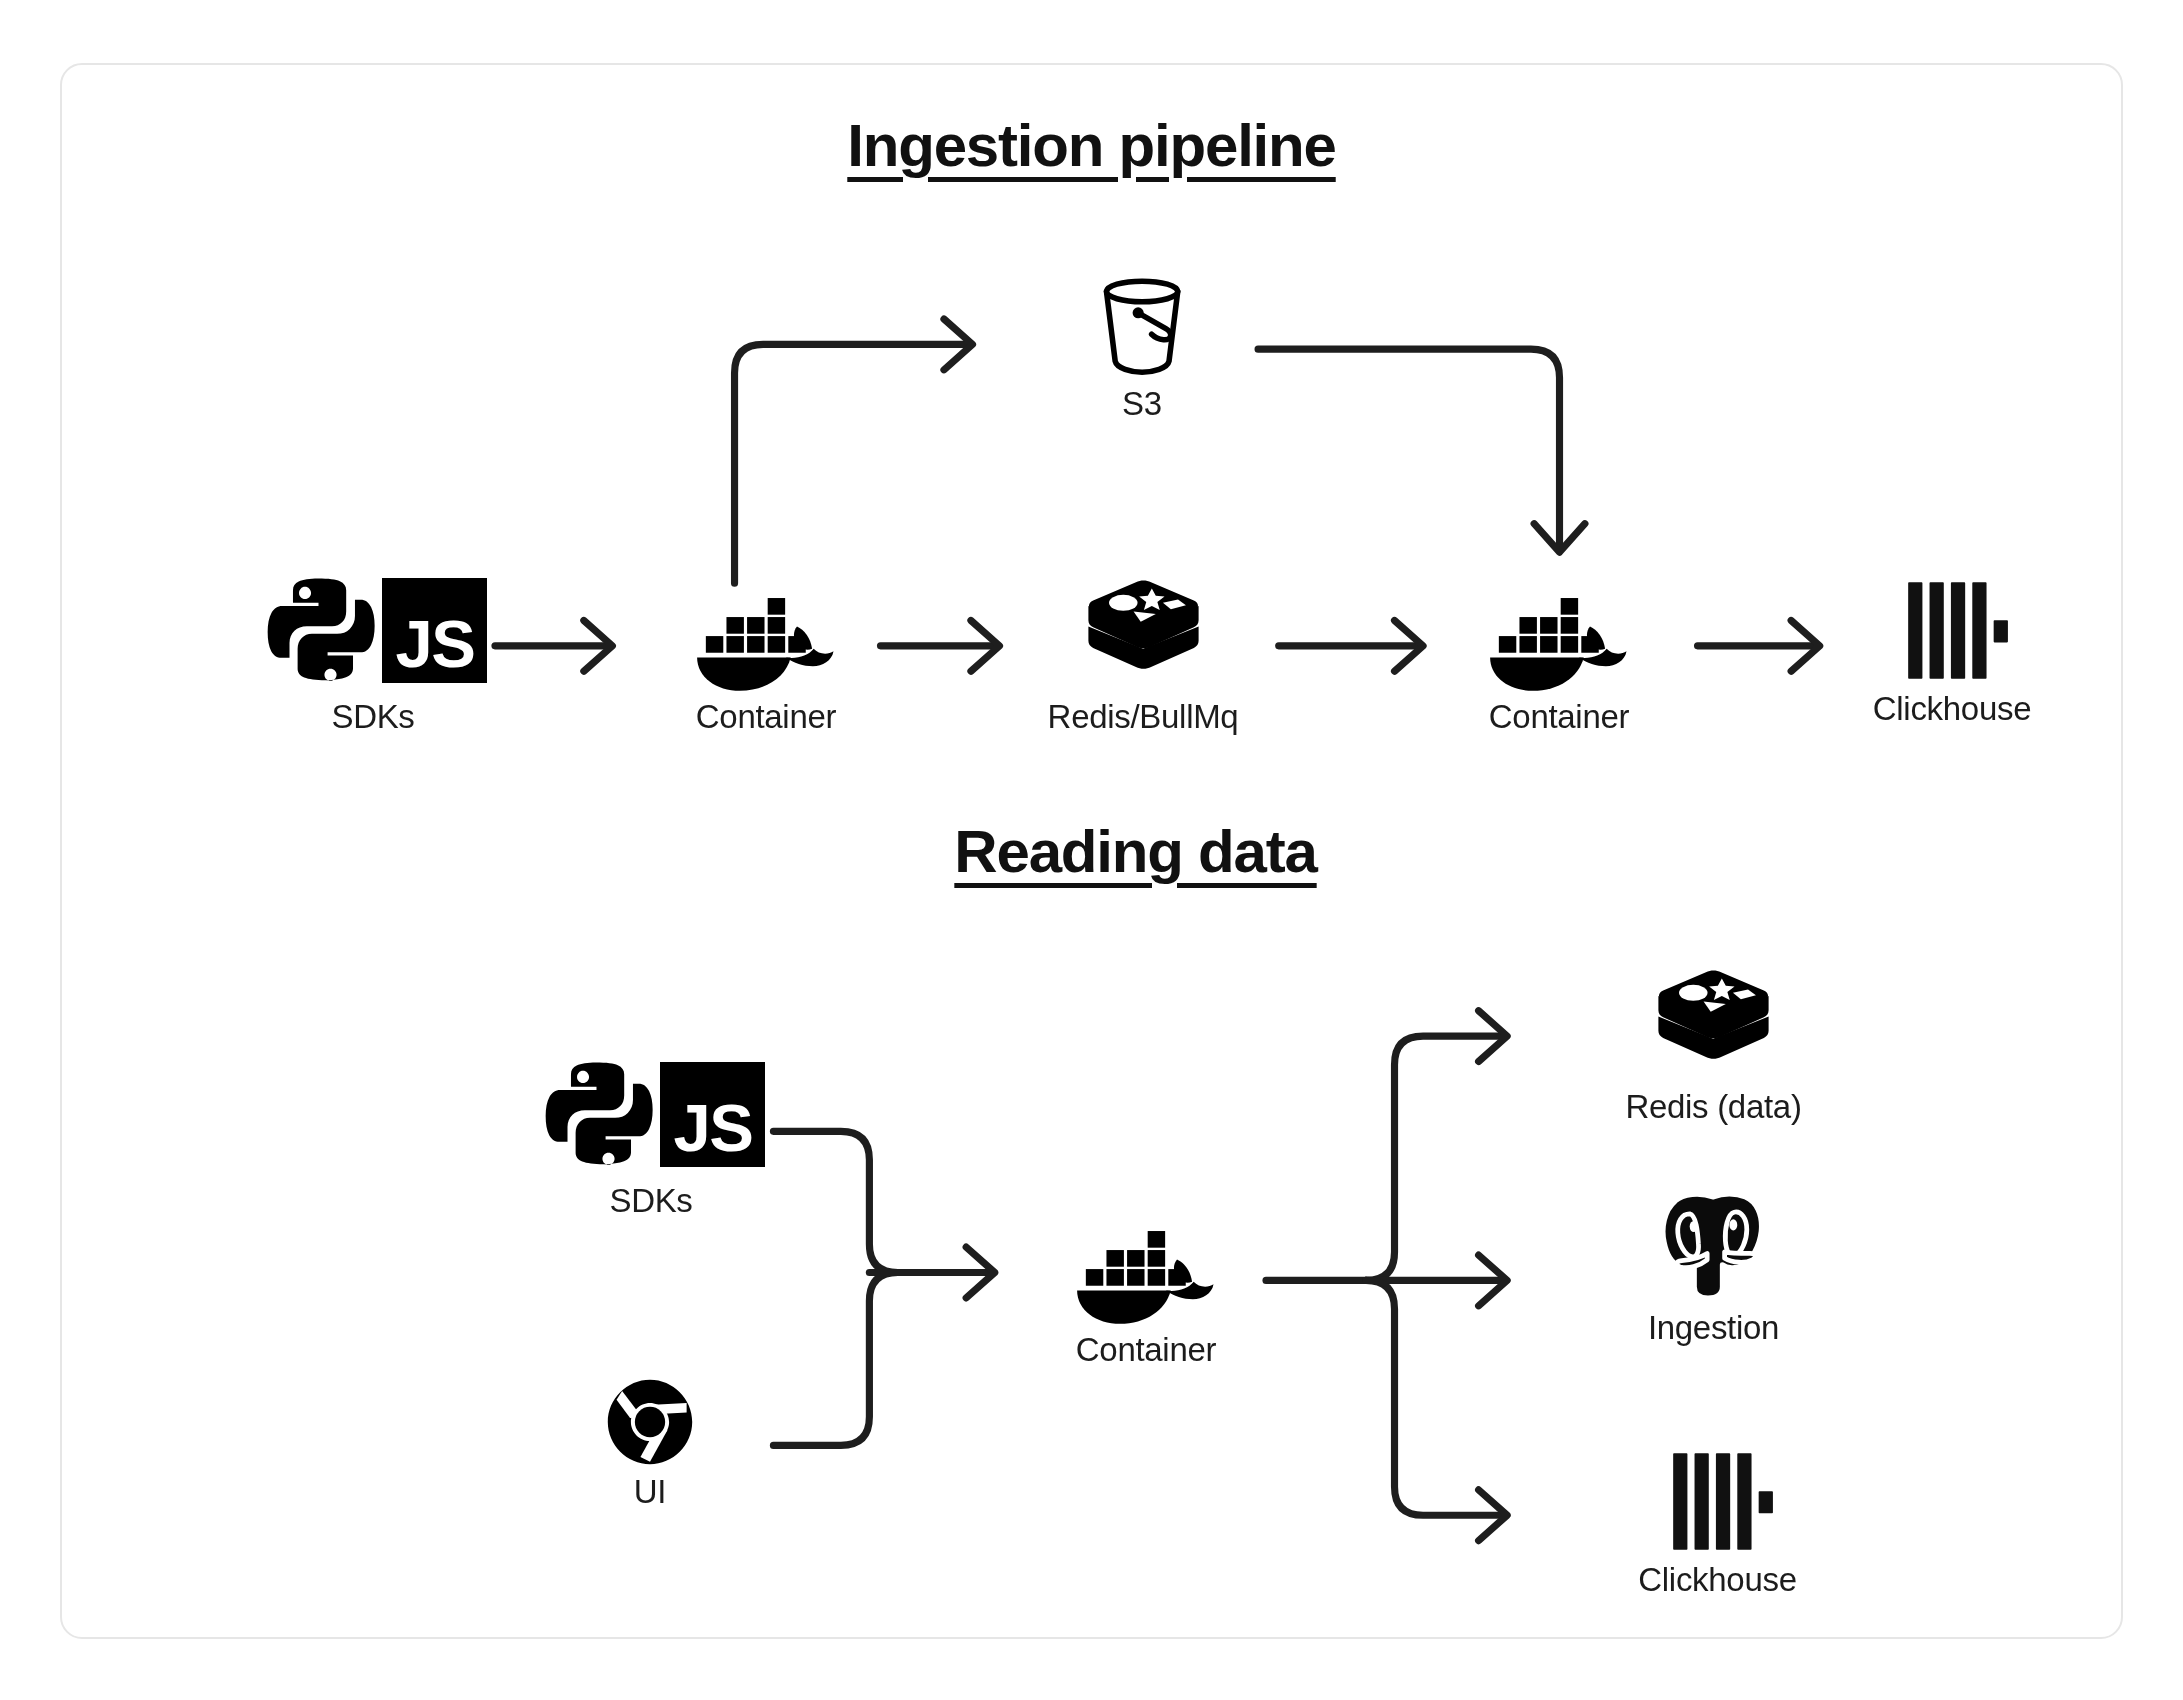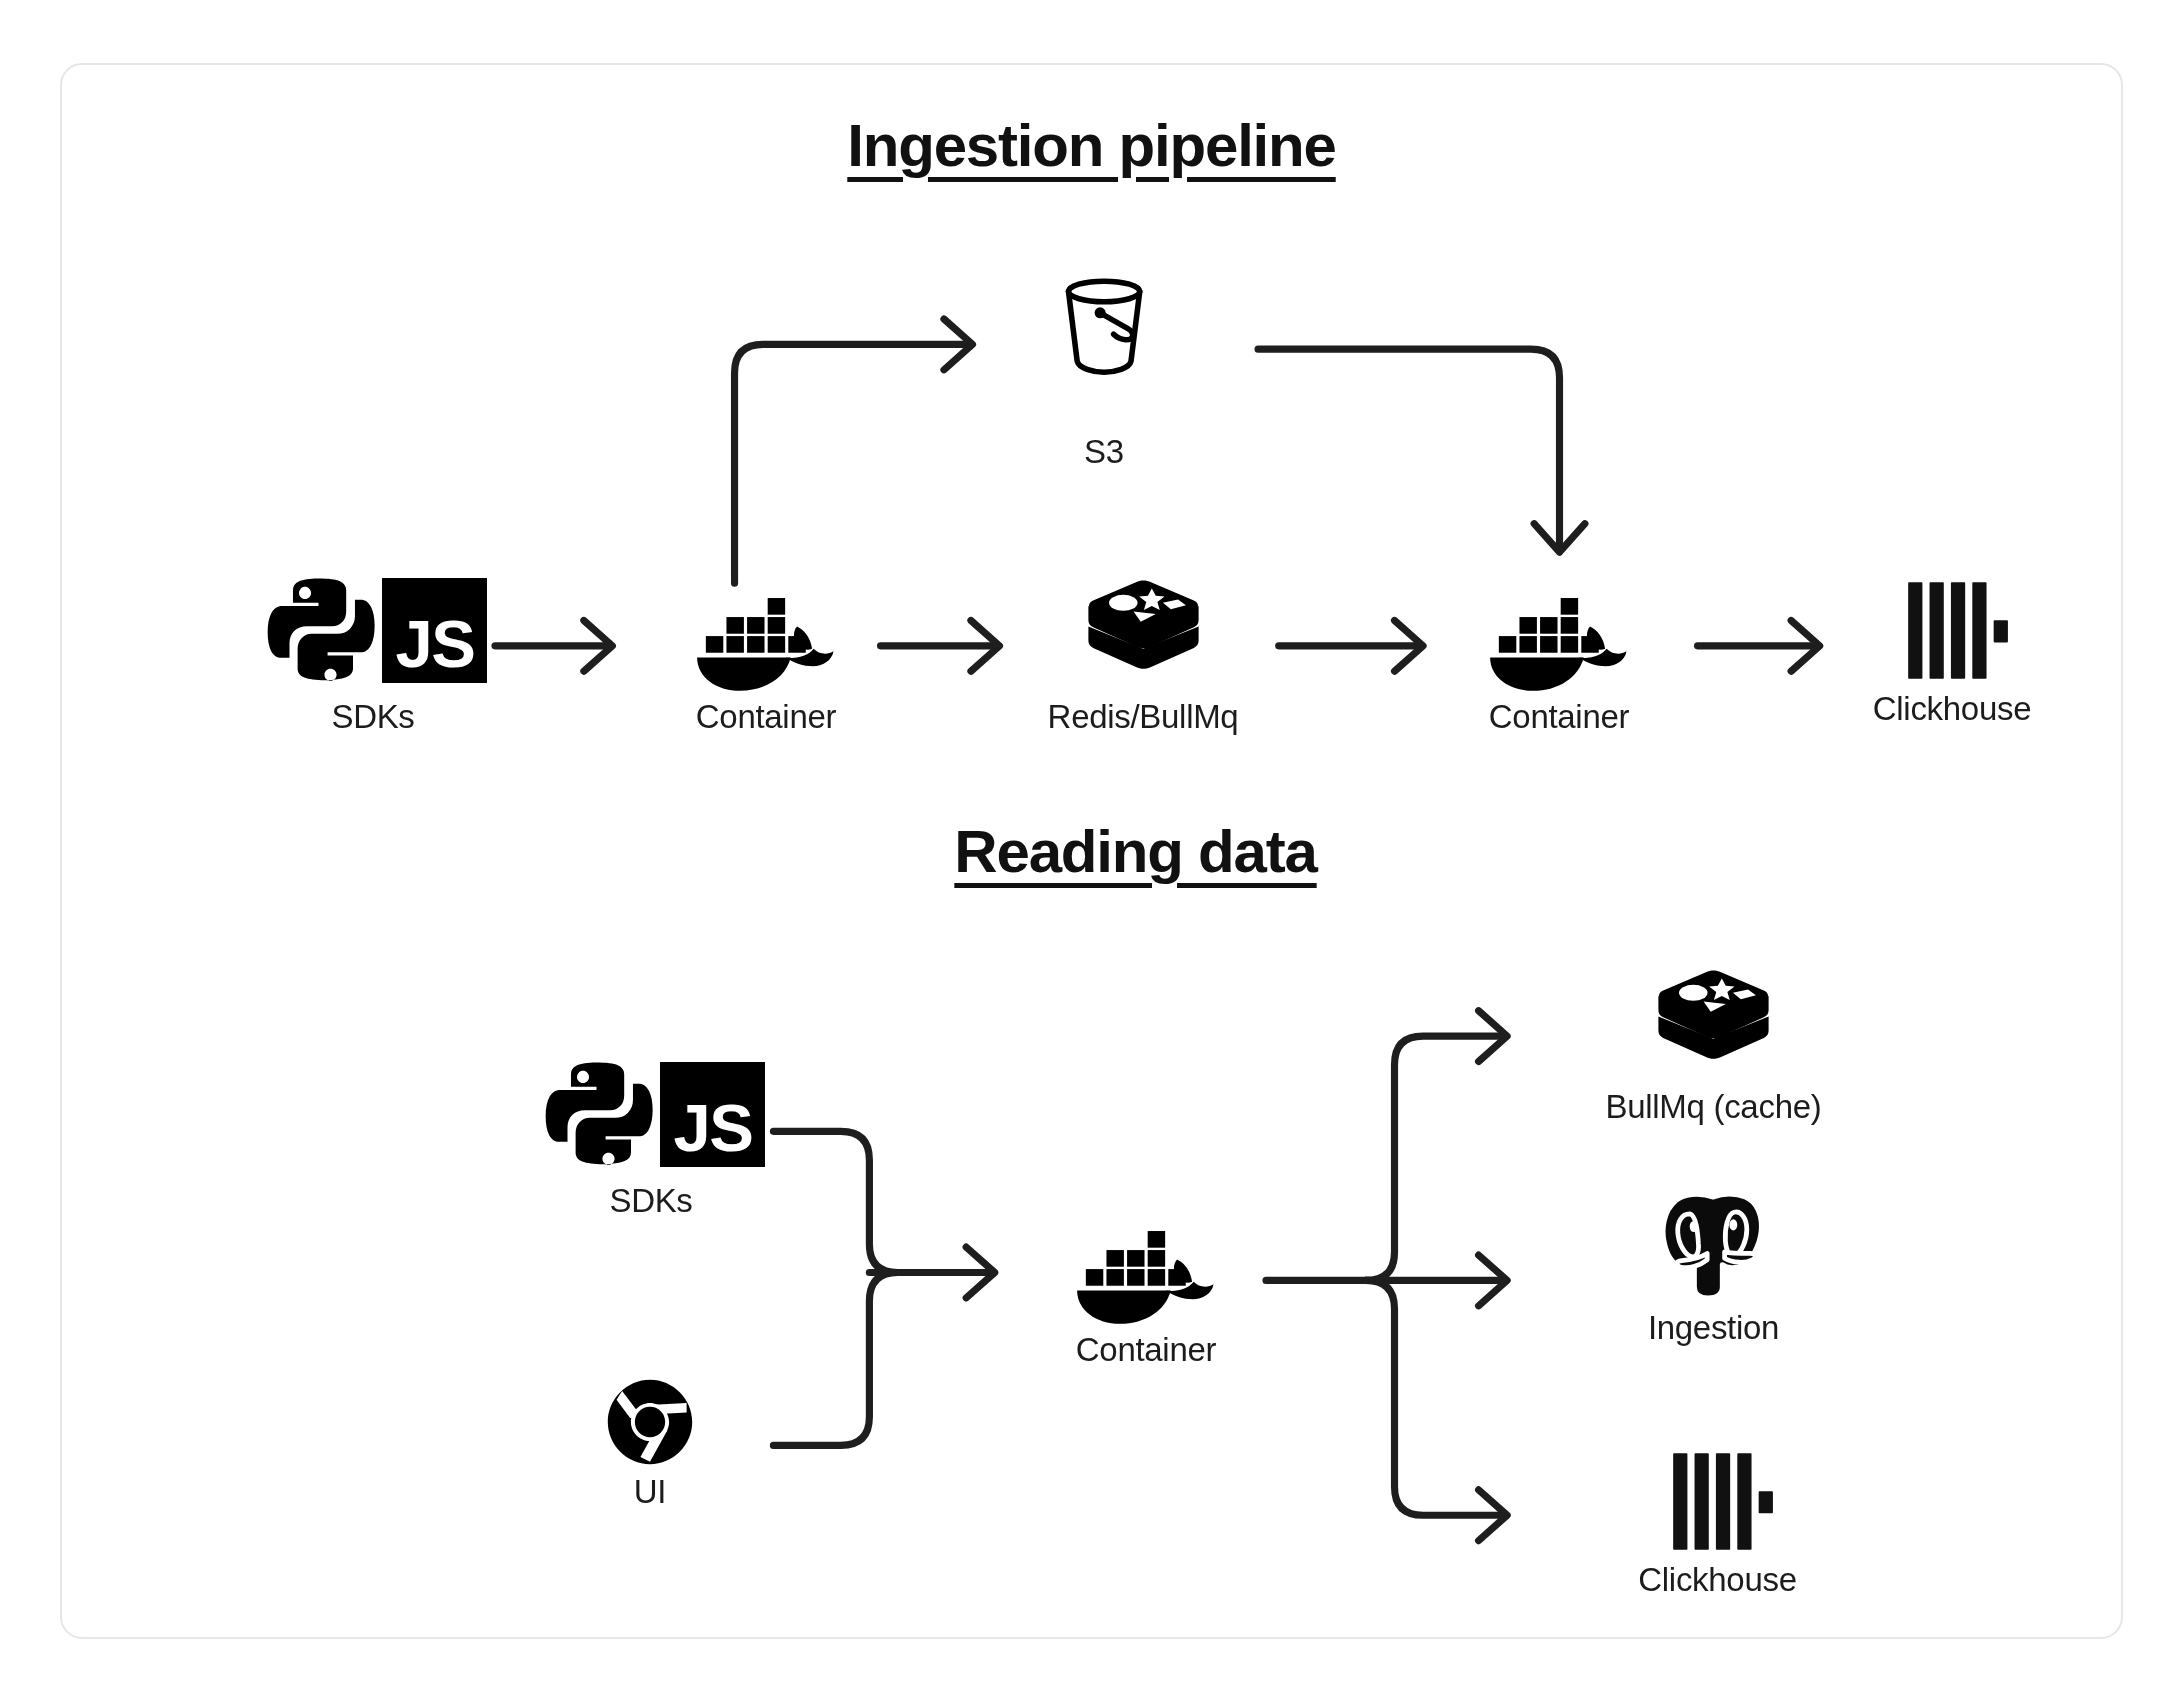--- a/index.html
+++ b/index.html
@@ -215,21 +215,21 @@
           <rect x="89" y="24" width="22" height="21"></rect>
           <path d="M0 99 C0 124 24 141 54 141 C86 141 112 124 118 99 Z"></path>
           <path d="M112 99 C126 101 140 97 147 88 C153 95 165 96 172 91 C170 103 158 110 146 110 C134 110 122 106 112 99 Z"></path>
           <path d="M126 60 C135 64 143 74 145 88 C138 91 129 88 125 81 C121 74 121 66 126 60 Z"></path>
         </g>
       </svg>
     </div>
     <div class="node-label">Container</div>
   </div>
 
-  <div class="node" style="left:993px; top:274px; width:222px;gap:48px;">
+  <div class="node" style="left:1031px; top:274px; width:222px;">
     <div class="node-icon">
       <svg width="99" height="103" viewBox="0 0 125 130">
         <g fill="none" stroke="#000000" stroke-width="7" stroke-linecap="round" stroke-linejoin="round">
           <ellipse cx="62" cy="22" rx="45" ry="13"></ellipse>
           <path d="M17 22 L 28 110 C 30 119 48 124 62 124 C 76 124 94 119 96 110 L 107 22"></path>
           <path d="M57 49 L 92 69 C 101 74 100 84 89 83 C 80 82 74 76 74 76"></path>
           <circle cx="57" cy="49" r="7" fill="#000000" stroke="none"></circle>
         </g>
       </svg>
     </div>
@@ -352,21 +352,21 @@
           <path d="M63 4 C 69 1 76 1 82 4 L 136 27 C 143 30 143 37 136 40 L 82 63 C 76 66 69 66 63 63 L 9 40 C 2 37 2 30 9 27 Z"></path>
         </g>
         <g fill="#ffffff">
           <ellipse cx="47" cy="30" rx="18" ry="10"></ellipse>
           <path d="M83 12 L 88 21 L 99 22 L 90 29 L 93 39 L 83 34 L 73 39 L 76 29 L 67 22 L 78 21 Z"></path>
           <path d="M97 30 L 116 26 L 126 33 L 107 38 Z"></path>
           <path d="M60 41 L 88 44 L 69 54 Z"></path>
         </g>
       </svg>
     </div>
-    <div class="node-label">BullMq (cache)</div>
+    <div class="node-label">Redis (data)</div>
   </div>
 
   <div class="node" style="left:1555px; top:1190px; width:317px;">
     <div class="node-icon">
       <svg width="111" height="111" viewBox="0 0 140 140">
         <g stroke="#ffffff" stroke-width="6" stroke-linejoin="round" fill="#0b0b0b">
           <path d="M70 9 C 52 3 32 5 22 14 C 8 26 4 48 8 66 C 11 81 18 92 27 96 C 34 99 42 97 46 92 L 46 122 C 46 131 53 136 63 136 C 74 136 81 131 81 122 L 81 94 C 88 99 98 99 106 95 C 118 89 128 70 130 52 C 132 31 124 15 110 9 C 98 4 82 4 70 9 Z"></path>
           <path d="M40 30 C 30 30 24 40 25 54 C 26 68 34 82 42 84 C 48 86 52 79 51 68 C 50 52 48 32 40 30 Z"></path>
           <path d="M96 28 C 88 30 84 48 85 64 C 86 78 91 86 97 83 C 105 79 112 64 112 50 C 112 36 105 26 96 28 Z"></path>
           <path d="M62 88 C 52 96 38 100 28 97 C 22 95 22 90 30 89 C 42 88 54 85 62 80 Z"></path>

